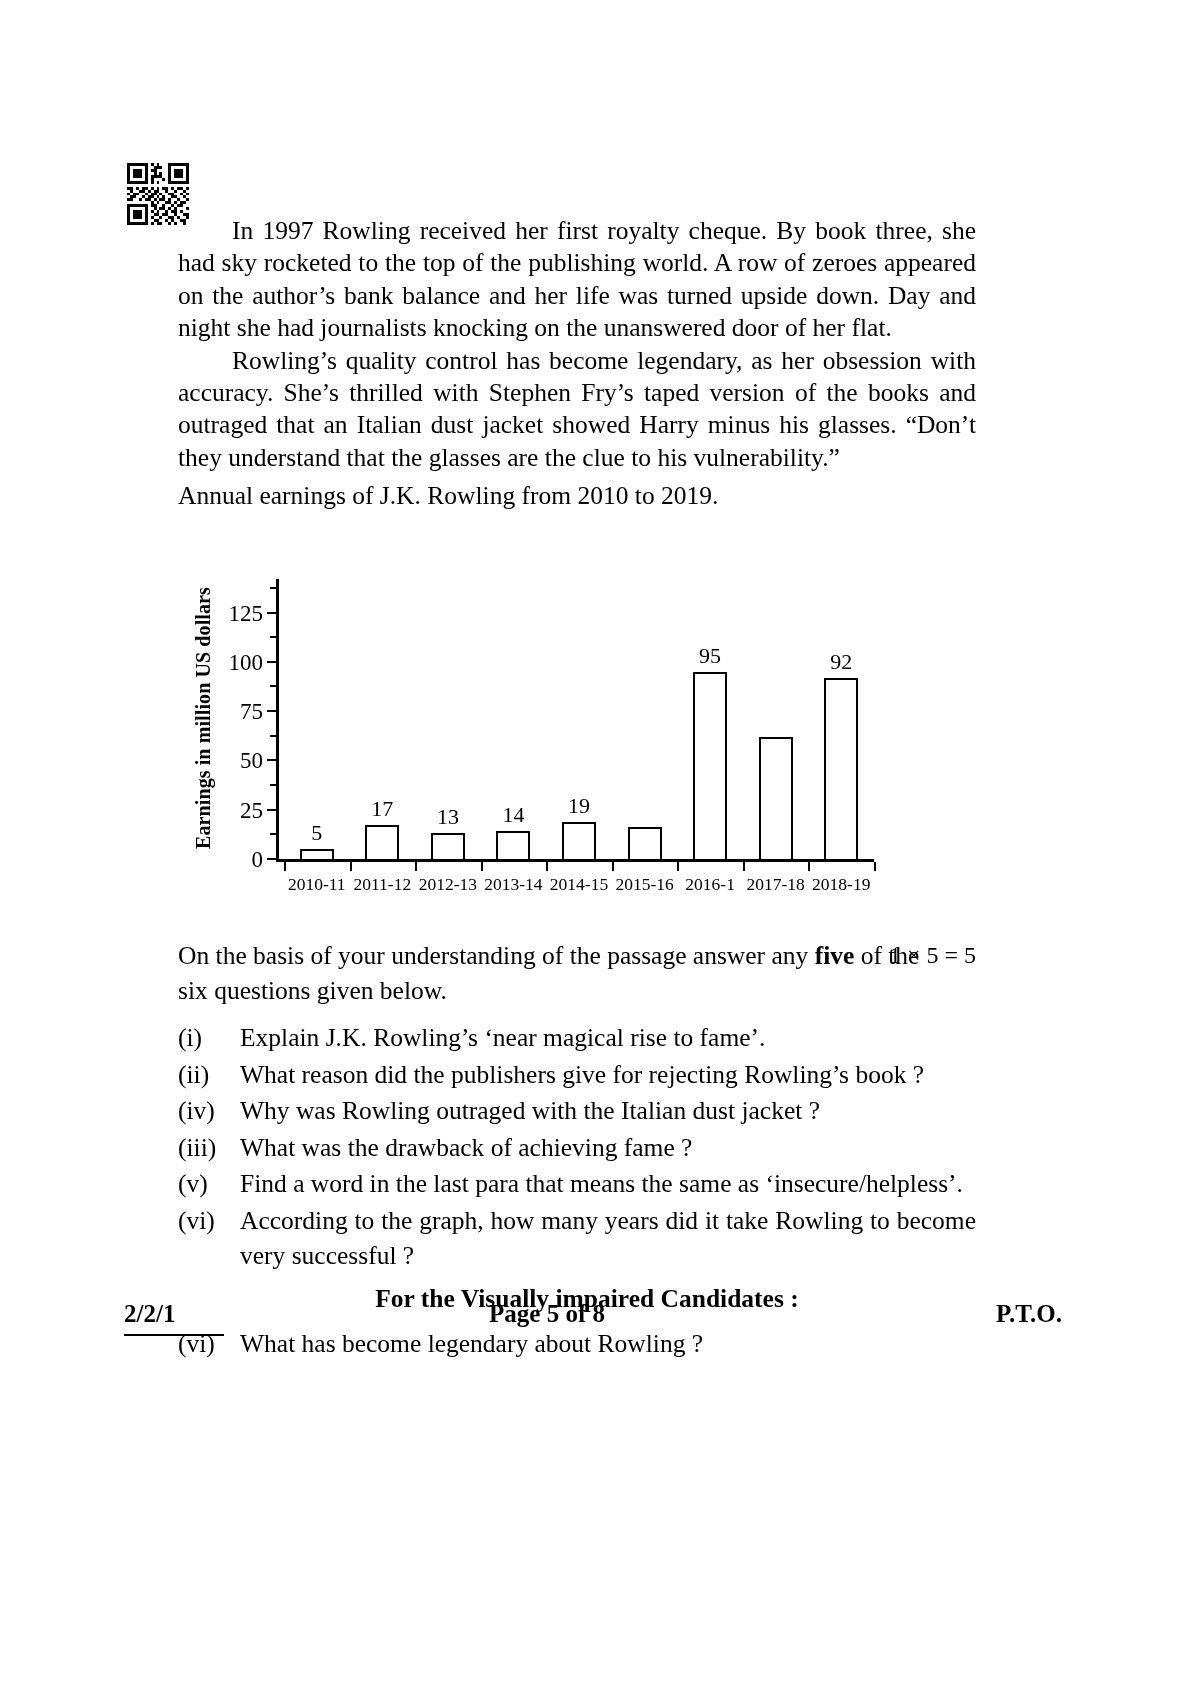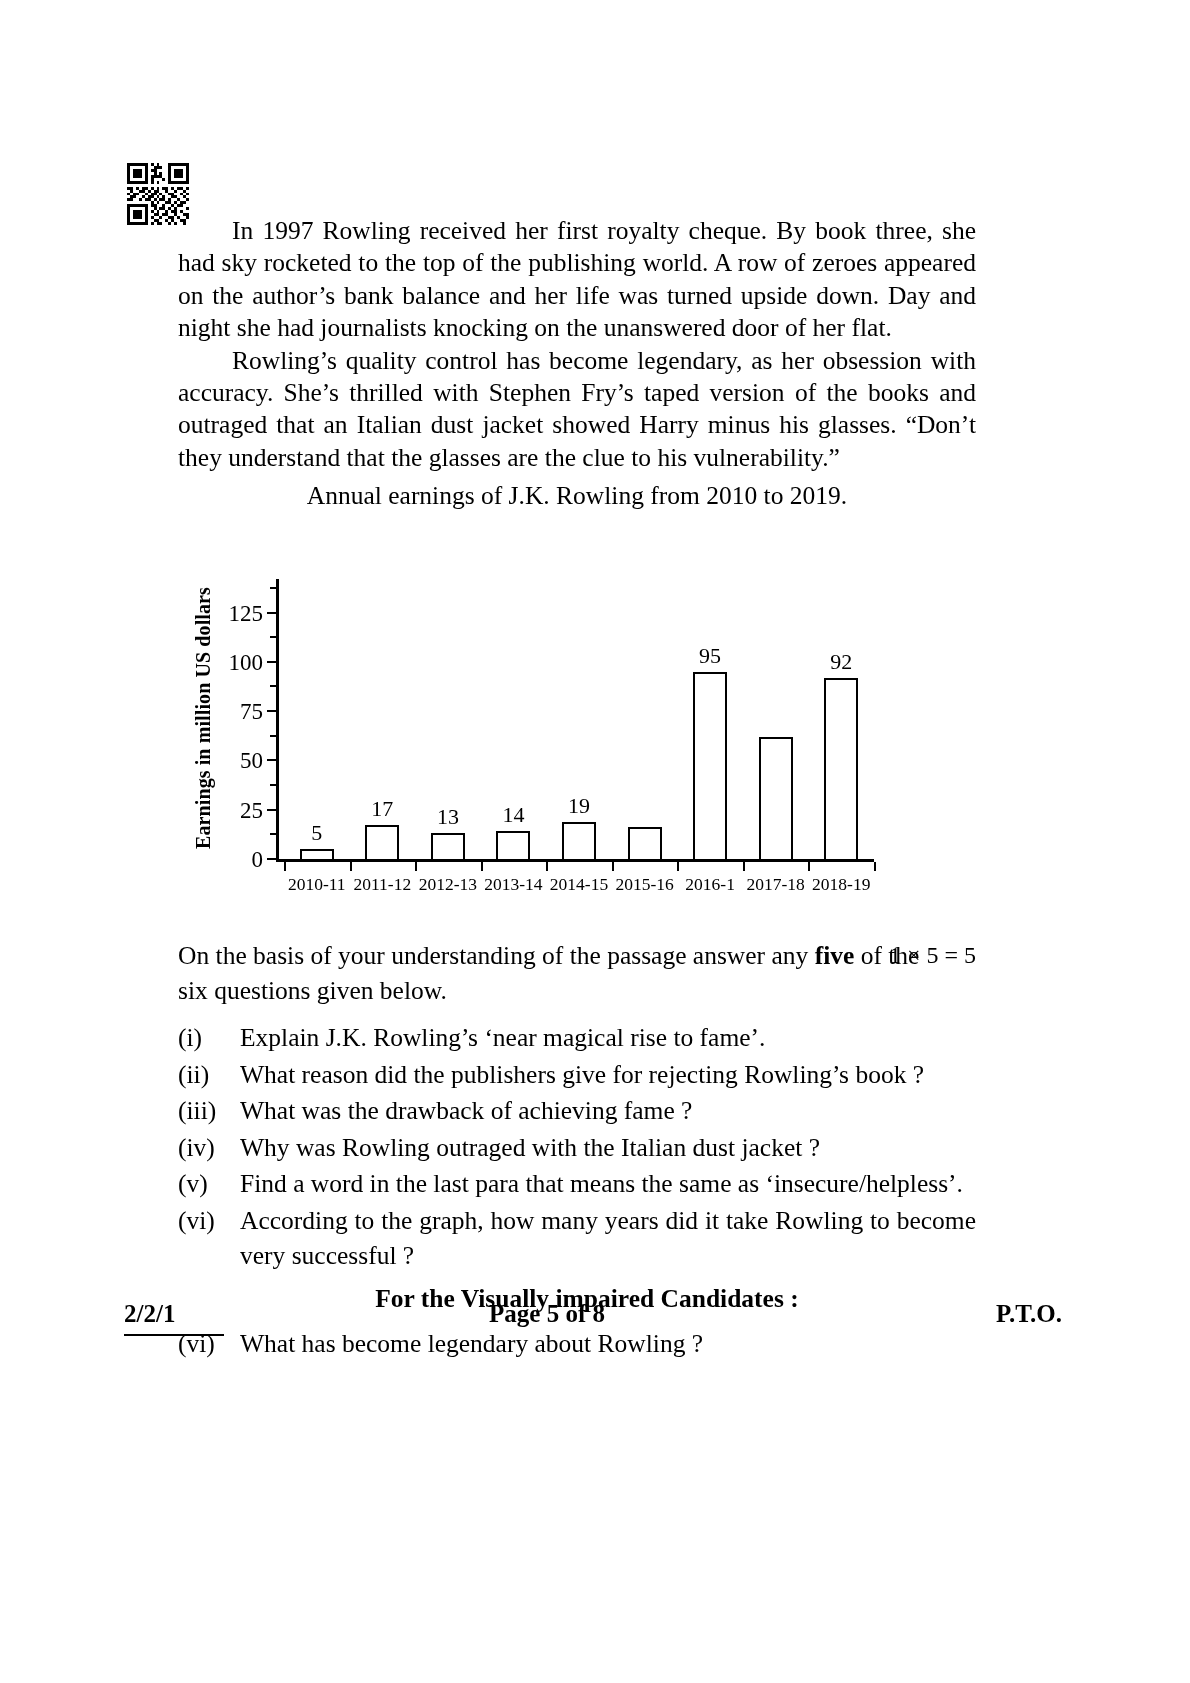--- a/index.html
+++ b/index.html
@@ -49,21 +49,21 @@
     line-height: 32.4px;
     text-align: justify;
     text-indent: 54px;
     -webkit-hyphens: none;
     hyphens: none;
   }
   .caption {
     margin: 6px 0 0 0;
     font-size: 25.5px;
     line-height: 32px;
-    text-align: center;
+    text-align: left;
     text-indent: 0;
   }
 
   
   .chart-wrap {
     position: absolute;
     left: 196px;
     top: 575px;
     width: 690px;
     height: 310px;
@@ -443,26 +443,26 @@
     <ol class="qlist" id="qlist">
         <li>
           <span class="num">(i)</span>
           <span class="qt">Explain J.K. Rowling’s ‘near magical rise to fame’.</span>
         </li>
         <li class="justified">
           <span class="num">(ii)</span>
           <span class="qt">What reason did the publishers give for rejecting Rowling’s book ?</span>
         </li>
         <li>
+          <span class="num">(iv)</span>
+          <span class="qt">Why was Rowling outraged with the Italian dust jacket ?</span>
+        </li>
+        <li>
           <span class="num">(iii)</span>
           <span class="qt">What was the drawback of achieving fame ?</span>
-        </li>
-        <li>
-          <span class="num">(iv)</span>
-          <span class="qt">Why was Rowling outraged with the Italian dust jacket ?</span>
         </li>
         <li class="justified">
           <span class="num">(v)</span>
           <span class="qt">Find a word in the last para that means the same as ‘insecure/helpless’.</span>
         </li>
         <li class="justified">
           <span class="num">(vi)</span>
           <span class="qt">According to the graph, how many years did it take Rowling to become very successful ?</span>
         </li>
       </ol>

